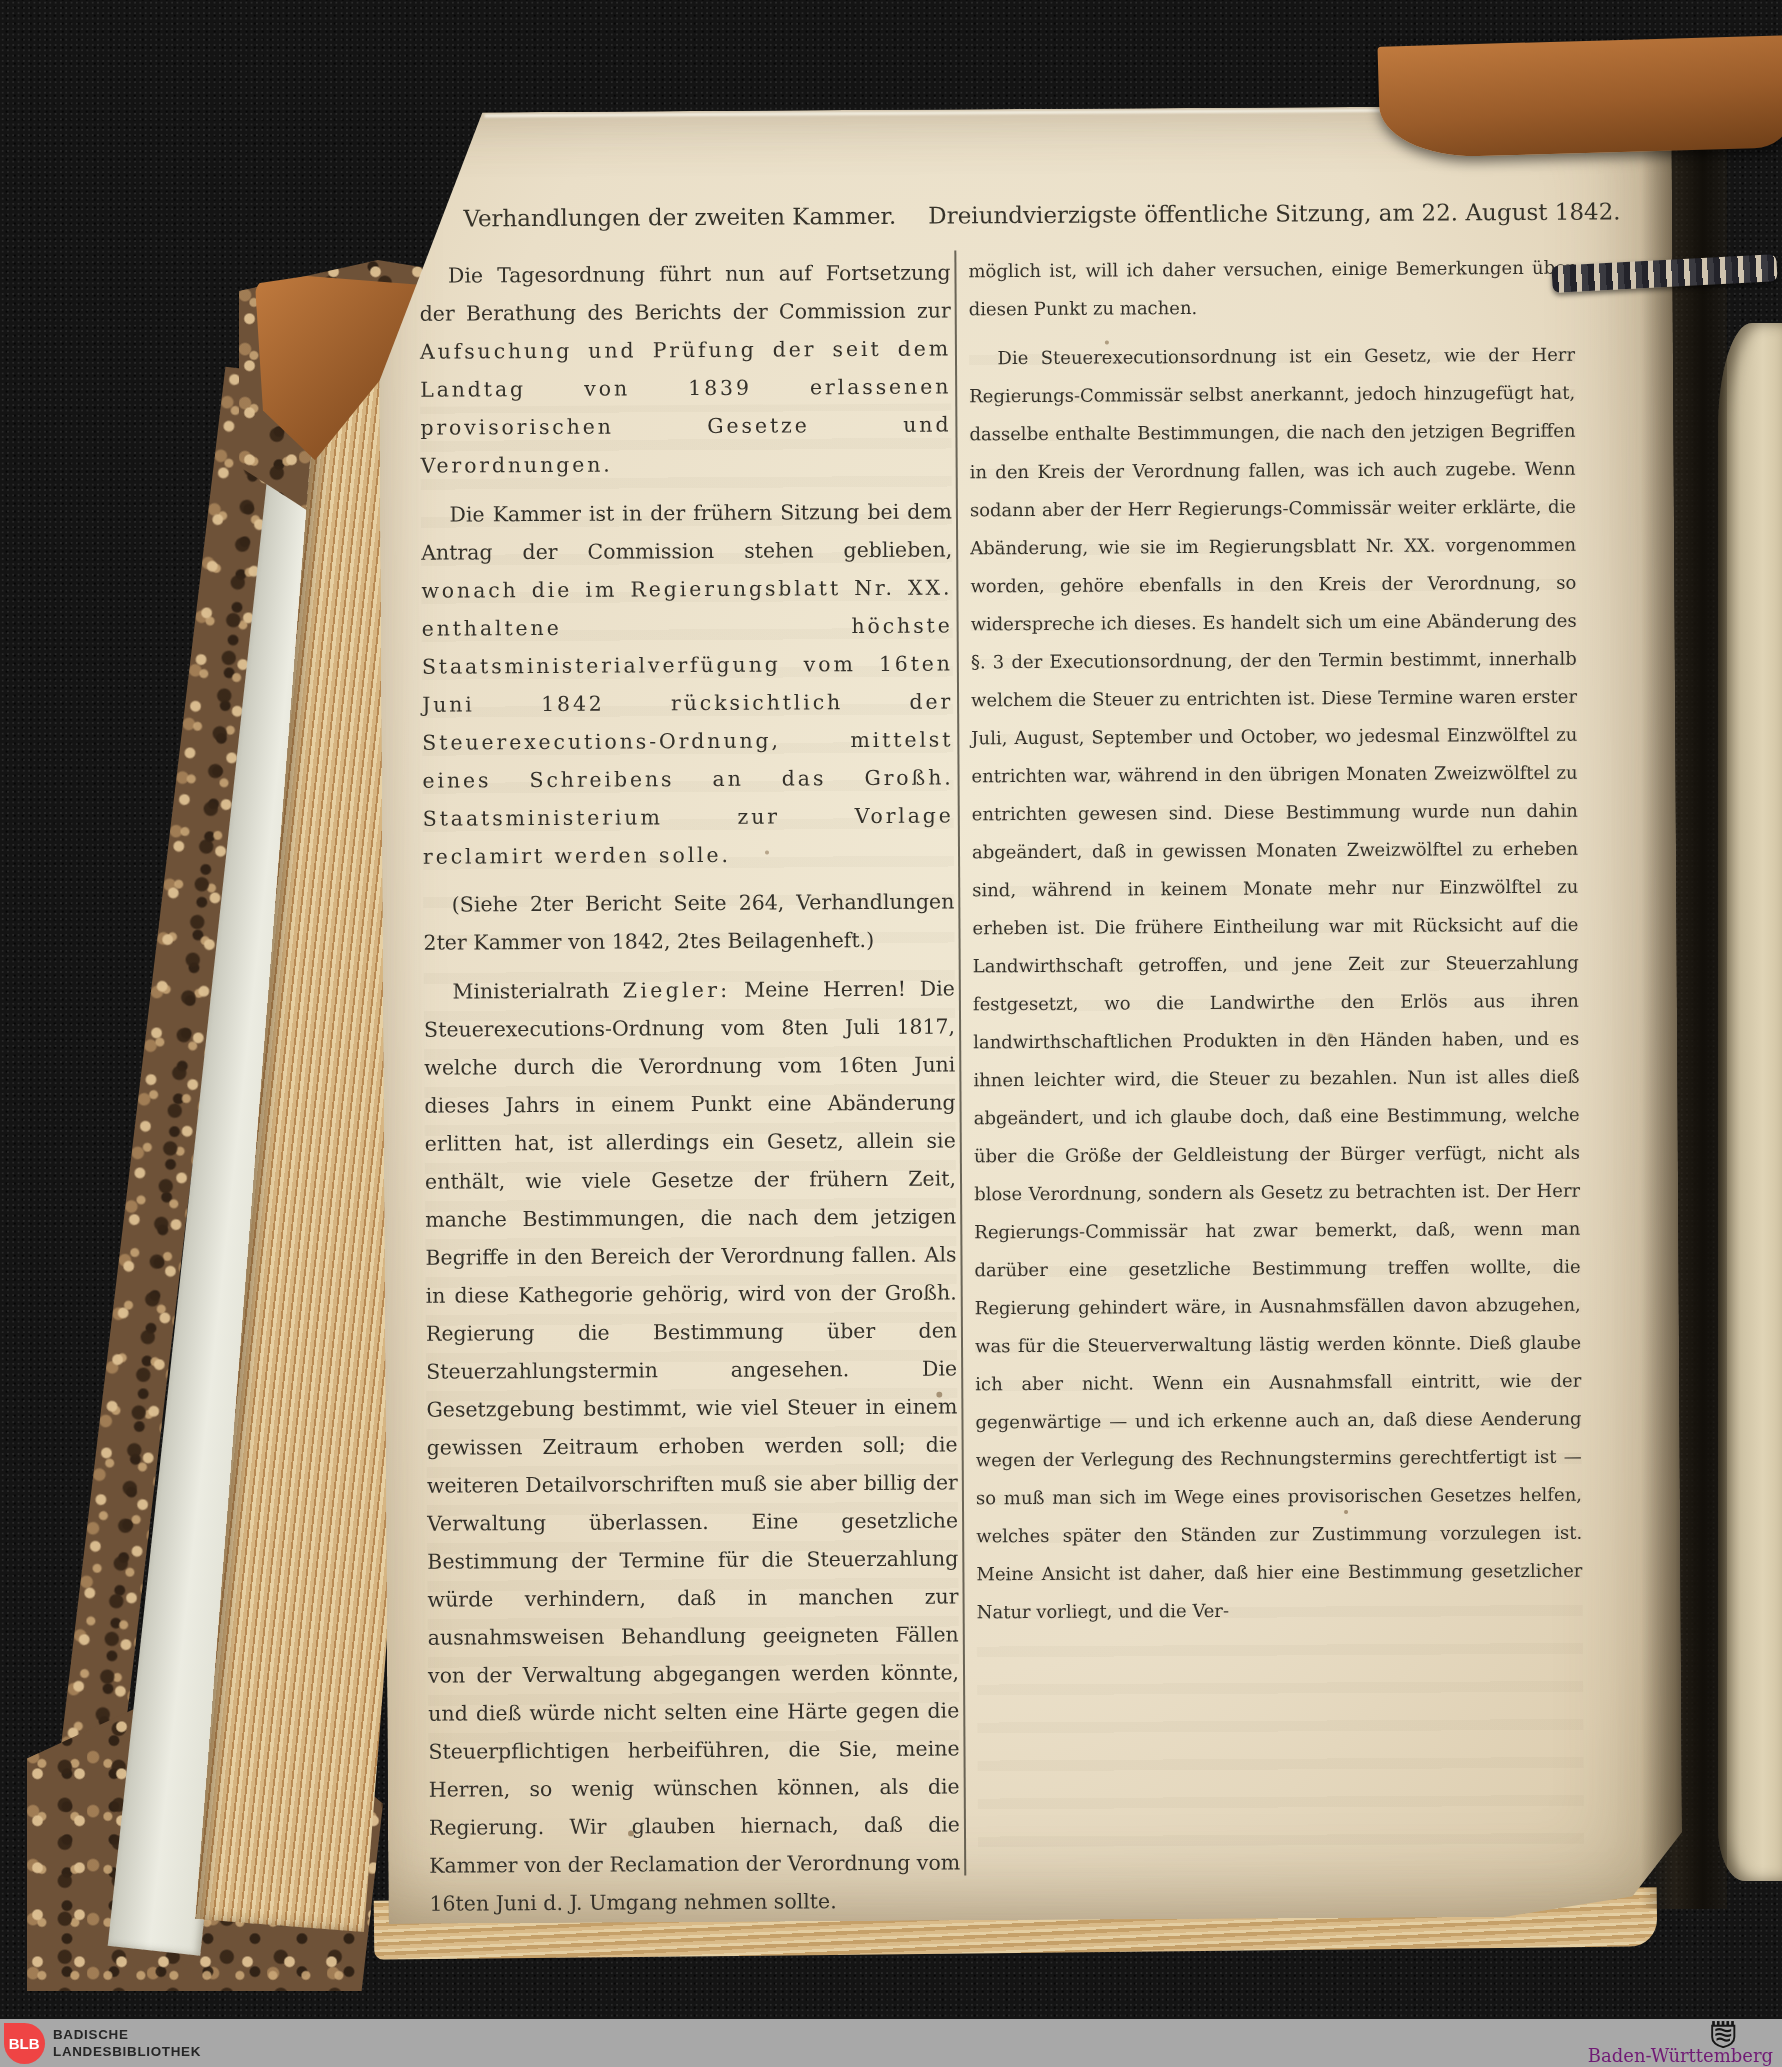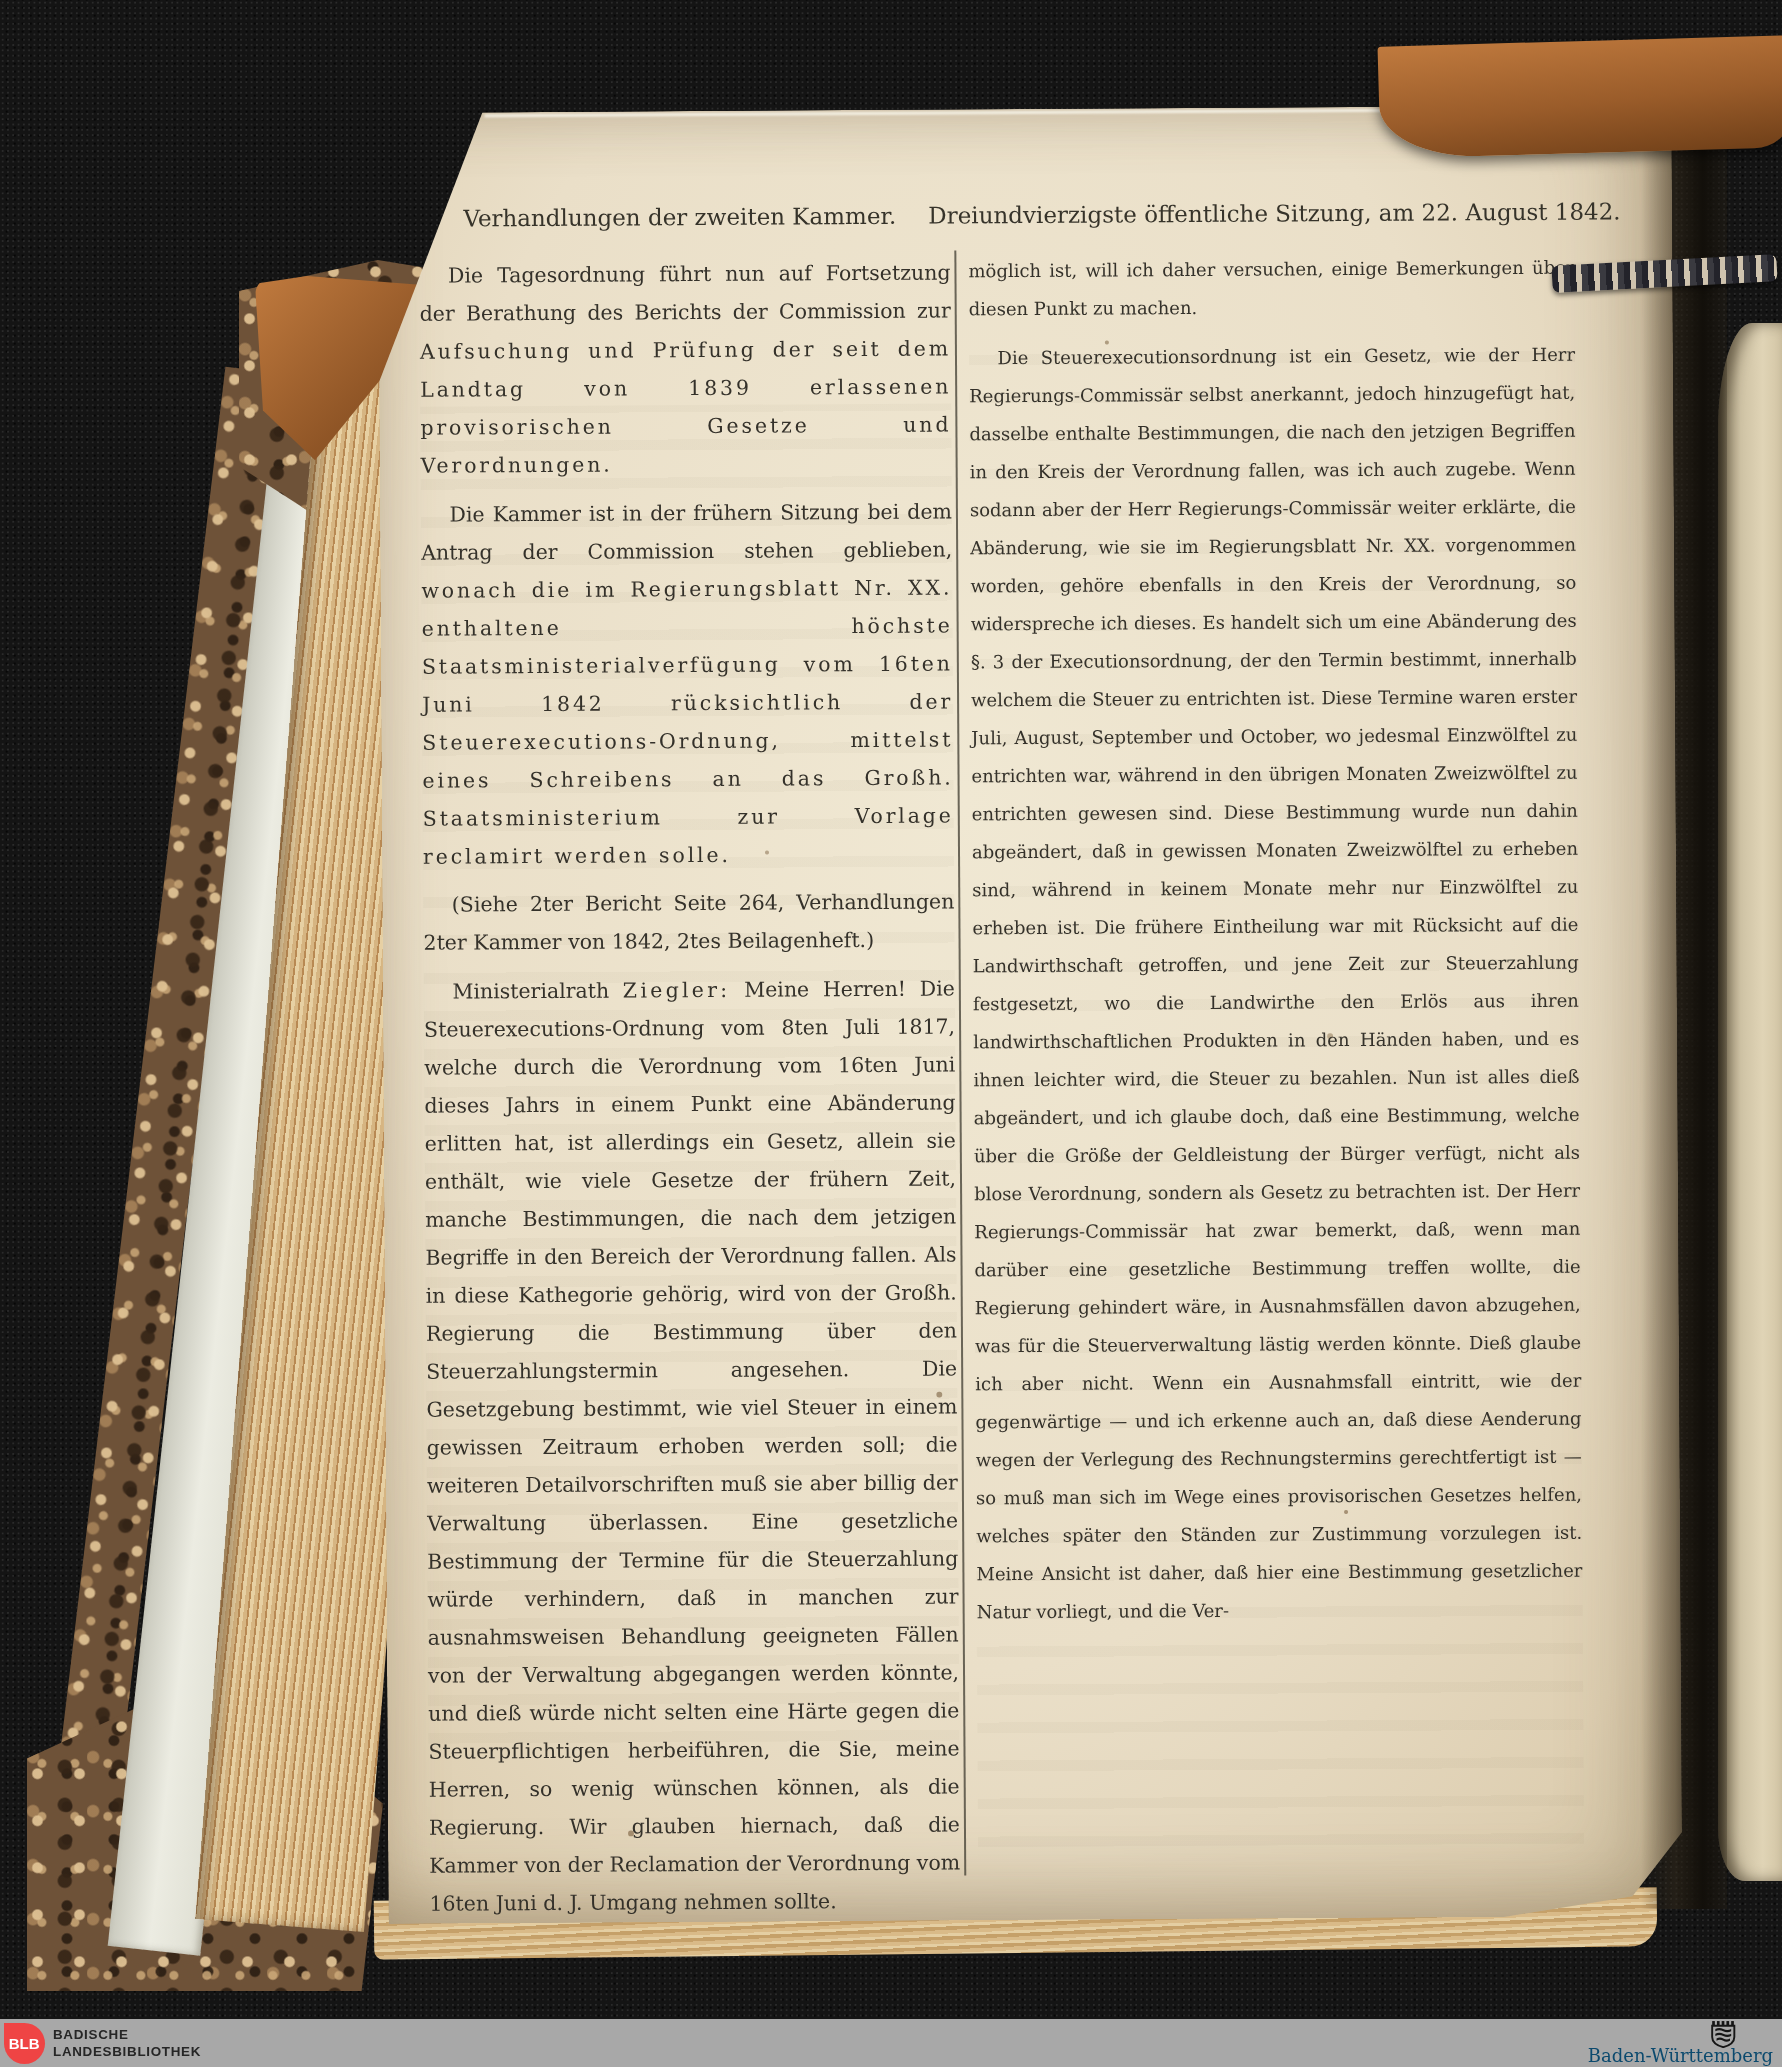--- a/index.html
+++ b/index.html
@@ -96,21 +96,21 @@
   #footer-bar{left:0;top:2019px;width:1782px;height:48px;z-index:10;background:#a8a8a8;}
   #blb-logo{position:absolute;left:3.6px;top:3.6px;width:41px;height:41px;background:#ef4444;
     border-radius:0 20.5px 20.5px 20.5px;display:flex;align-items:center;justify-content:center;
     color:#fff;font-family:"Liberation Sans",sans-serif;font-weight:bold;font-size:15px;}
   #library-name{position:absolute;left:53px;top:7.1px;
     font-family:"Liberation Sans",sans-serif;font-weight:bold;font-size:13.4px;
     line-height:17px;color:#262626;letter-spacing:0.7px;}
   #state-block{position:absolute;right:7.1px;top:0;height:48px;text-align:right;}
   #bw-arms{position:absolute;right:37px;top:1.8px;}
   #state-name{position:absolute;right:1.8px;top:26px;font-family:"DejaVu Serif",serif;
-    font-size:18px;color:#0c4a6e;white-space:nowrap;text-align:right;}
+    font-size:18px;color:#701a75;white-space:nowrap;text-align:right;}
 </style>
 </head>
 <body>
 
 <div id="stage">
 
   <div class="abs marble" id="marble-strip"></div>
   <div class="abs" id="endpaper"></div>
   <div class="abs" id="page-fan"></div>
   <div class="abs marble" id="marble-corner"></div>

